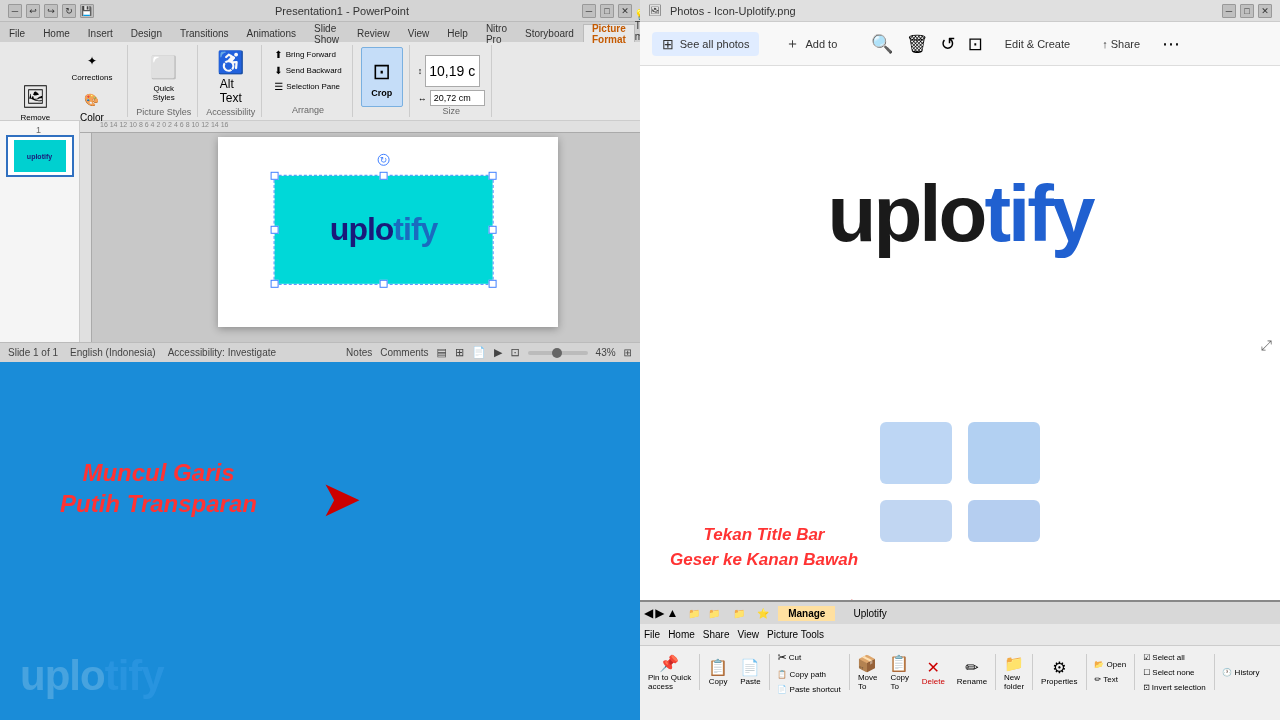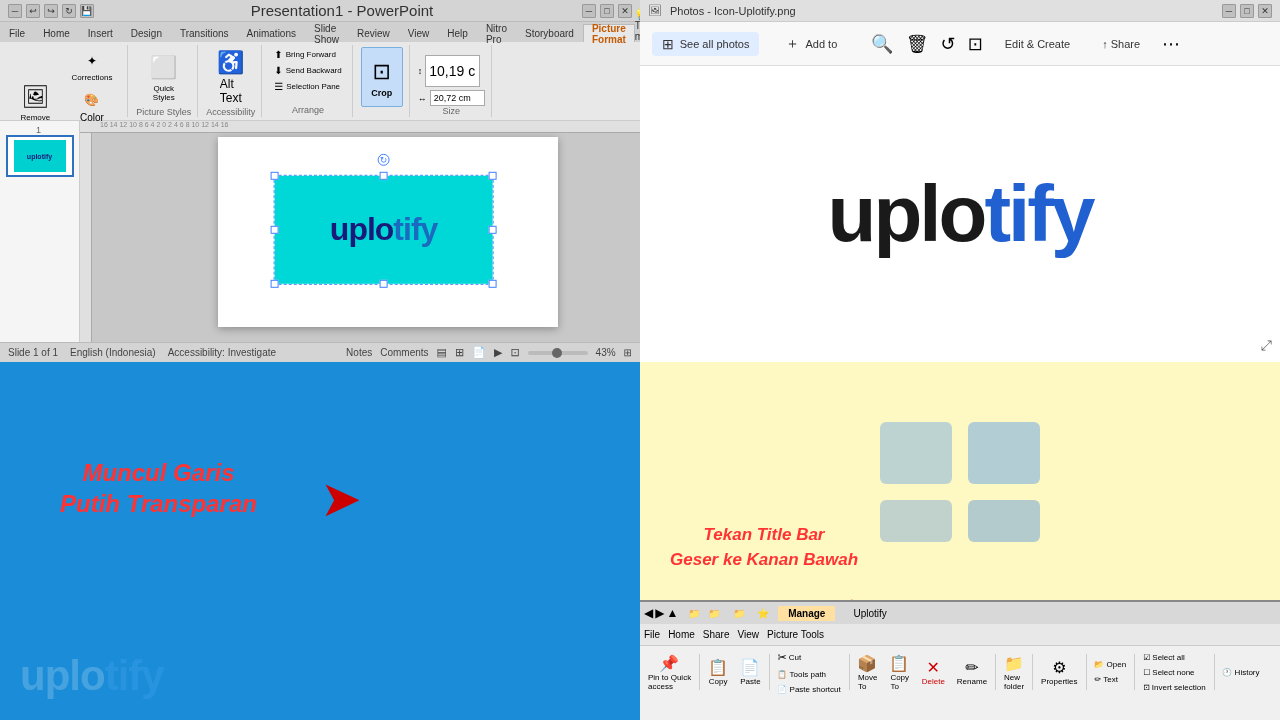--- a/index.html
+++ b/index.html
@@ -36,21 +36,21 @@
       background: #c0c0c0;
       border: 1px solid #999;
       border-radius: 1px;
       cursor: pointer;
       font-size: 9px;
       display: flex; align-items: center; justify-content: center;
     }
     .titlebar-title {
       flex: 1;
       text-align: center;
-      font-size: 15px;
+      font-size: 11px;
     }
 
     
     .ribbon {
       background: #e8e8e8;
       border-bottom: 1px solid #ccc;
     }
     .ribbon-tabs {
       display: flex;
       background: #d0d0d0;
@@ -401,21 +401,21 @@
     }
     .watermark-text .tify-w {
       color: rgba(100,180,255,0.2);
     }
 
     
     .bottom-right-section {
       position: absolute;
       top: 362px; right: 0;
       width: 640px; height: 358px;
-      background: #fef9c3;
+      background: #ffffff;
       overflow: hidden;
     }
     .windows-logo-area {
       position: absolute;
       top: 0; right: 0;
       width: 640px;
       height: 240px;
       display: flex;
       align-items: center;
       justify-content: center;
@@ -821,21 +821,21 @@
         <span>Paste</span>
       </div>
       <div class="fe-separator"></div>
       <div style="display:flex;flex-direction:column;font-size:8px;gap:2px">
         <div class="fe-btn" style="flex-direction:row;gap:2px">
           <span class="fe-btn-icon" style="font-size:11px">✂</span>
           <span>Cut</span>
         </div>
         <div class="fe-btn" style="flex-direction:row;gap:2px">
           <span>📋</span>
-          <span>Tools path</span>
+          <span>Copy path</span>
         </div>
         <div class="fe-btn" style="flex-direction:row;gap:2px">
           <span>📄</span>
           <span>Paste shortcut</span>
         </div>
       </div>
       <div class="fe-separator"></div>
       <div class="fe-btn">
         <span class="fe-btn-icon">📦</span>
         <span>Move<br>To</span>

